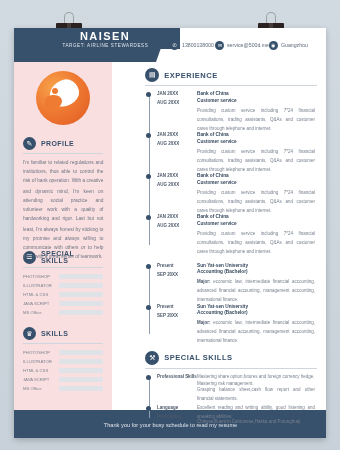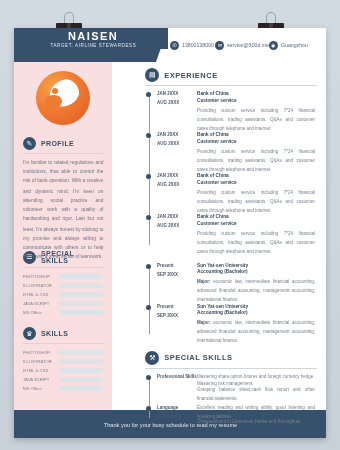--- a/index.html
+++ b/index.html
@@ -39,21 +39,21 @@
     width:312px; height:410px;
     background:#ffffff;
     box-shadow:0 2px 6px rgba(0,0,0,.22);
   }
   
   .header {
     position:relative; height:34px; background:#37506b;
     overflow:hidden;
   }
   .header .namebox {
-    position:absolute; left:4px; top:0; width:150px; height:21px;
+    position:absolute; left:16px; top:0; width:150px; height:21px;
     background:#37506b; color:#fff;
     display:flex; flex-direction:column; align-items:center; justify-content:center;
   }
   .header .namebox .nm {
     font-size:11px; font-weight:bold; letter-spacing:1.4px;
   }
   .header .namebox .tg {
     font-size:3.6px; letter-spacing:.5px; margin-top:2px; color:#e2e7ee;
     transform:scale(1.25); transform-origin:center;
   }

